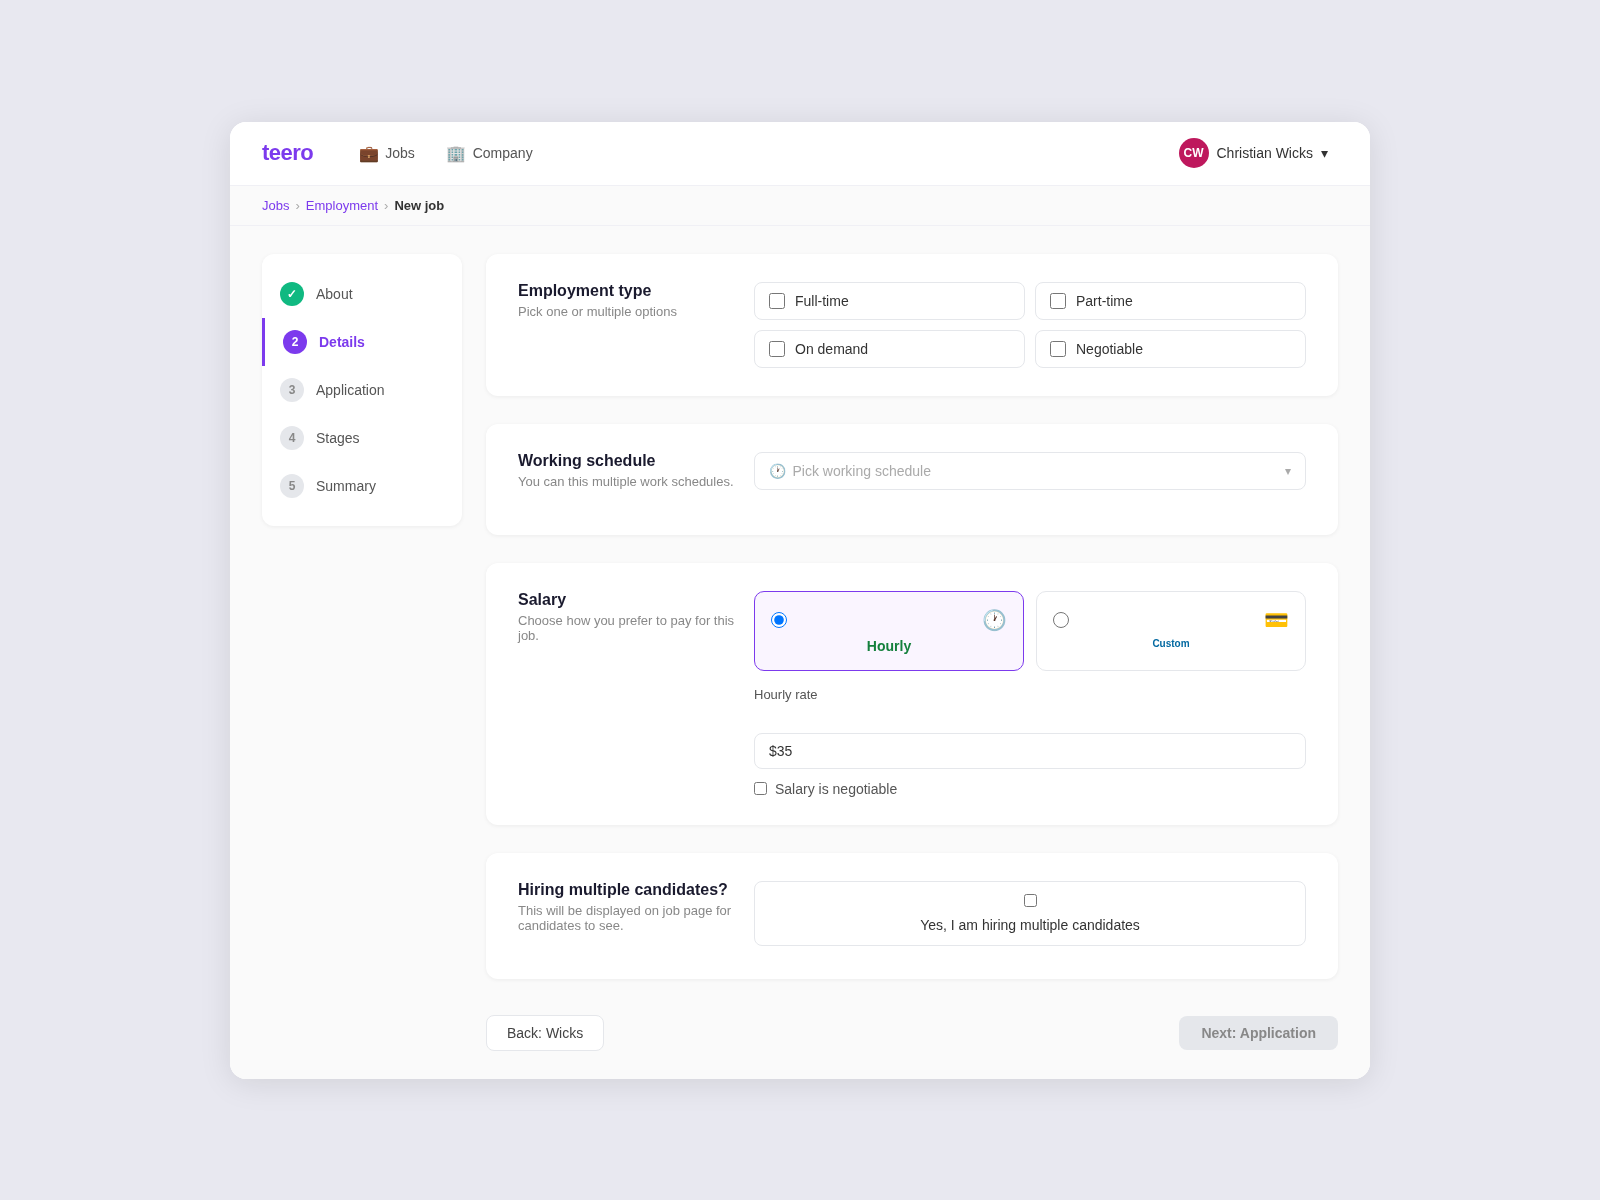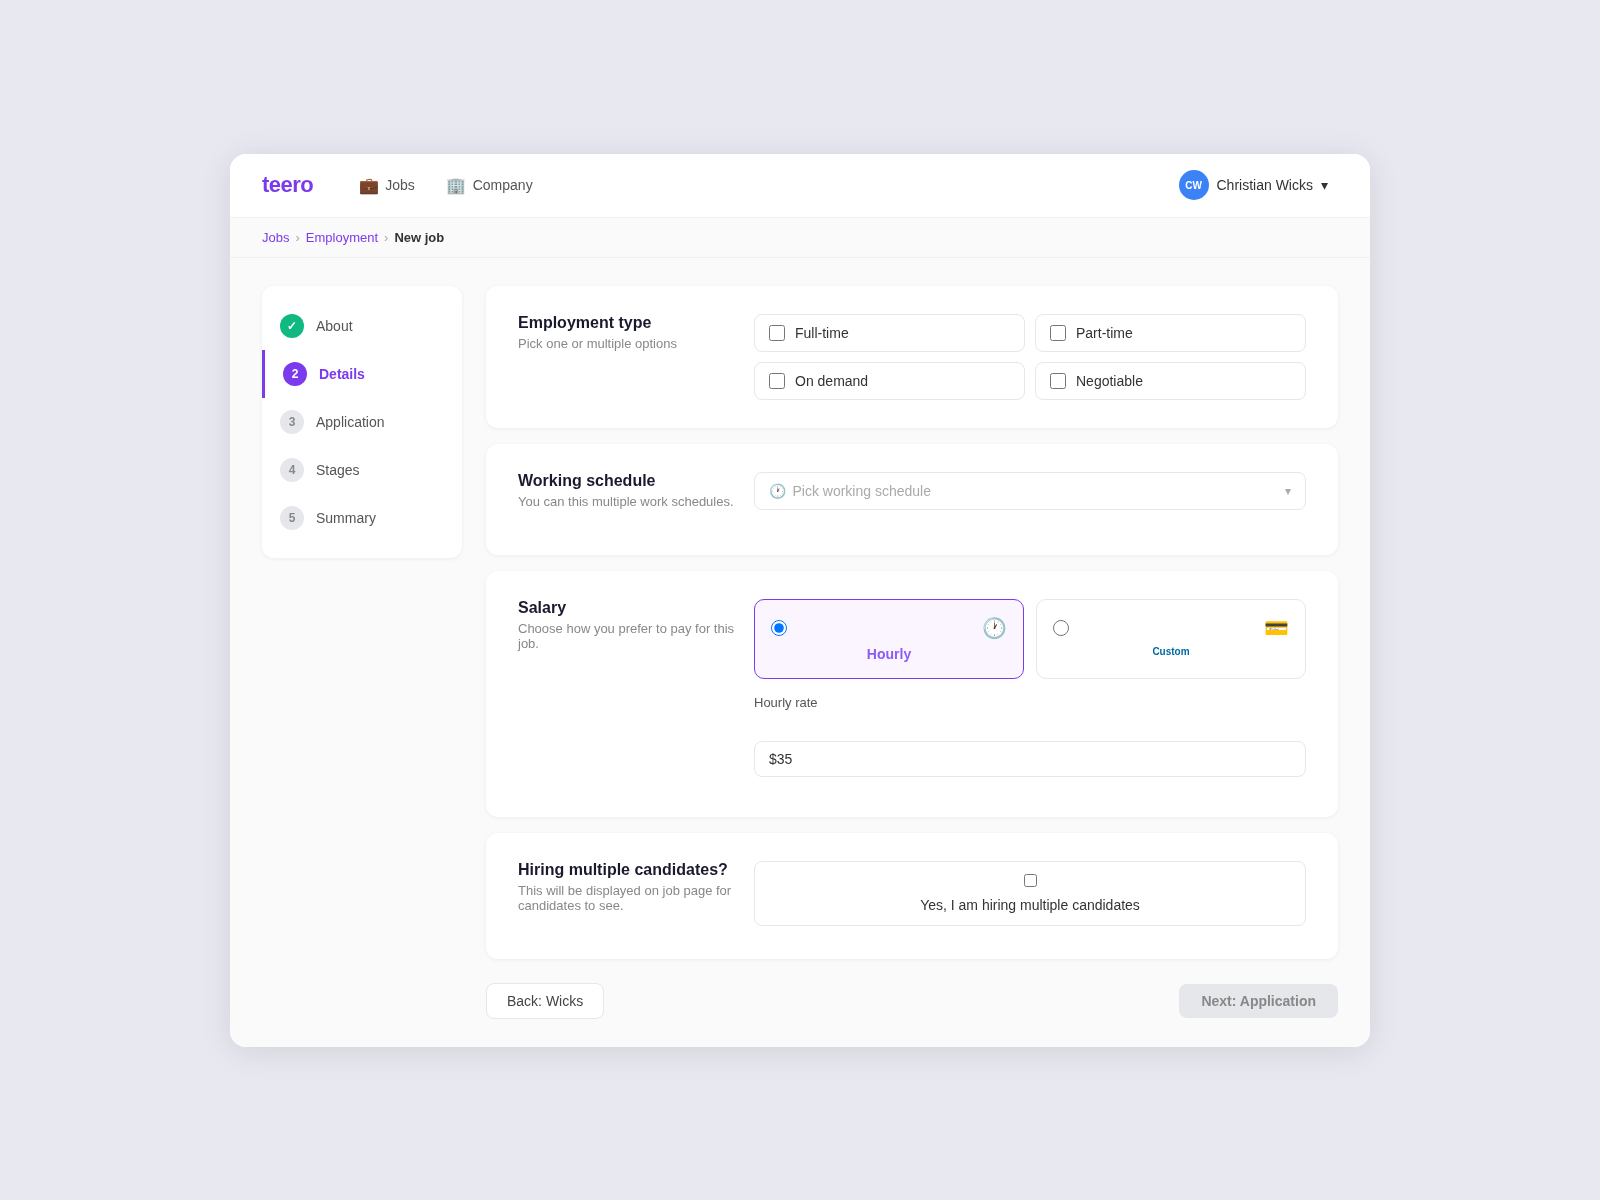--- a/index.html
+++ b/index.html
@@ -63,23 +63,23 @@
       font-weight: 500;
       color: #333;
       cursor: pointer;
       padding: 6px 10px;
       border-radius: 8px;
     }
     .user-avatar {
       width: 30px;
       height: 30px;
       border-radius: 50%;
-      background: #3b82f6;
+      background: #be185d;
       color: #fff;
-      font-size: 10px;
+      font-size: 12px;
       font-weight: 700;
       display: flex;
       align-items: center;
       justify-content: center;
     }
     
     .breadcrumb-bar {
       padding: 12px 32px;
       background: #fafafa;
       border-bottom: 1px solid #f0f0f5;
@@ -136,21 +136,21 @@
       flex-shrink: 0;
     }
     .badge-done { background: #10b981; color: #fff; }
     .badge-active { background: #7c3aed; color: #fff; }
     .badge-inactive { background: #e5e7eb; color: #888; }
     
     .form-area {
       flex: 1;
       display: flex;
       flex-direction: column;
-      gap: 4px;
+      gap: 16px;
     }
     .form-card {
       background: #fff;
       border-radius: 12px;
       padding: 28px 32px;
       margin-bottom: 12px;
       box-shadow: 0 1px 4px rgba(0,0,0,0.06);
     }
     .section-title {
       font-size: 16px;
@@ -259,21 +259,21 @@
       width: 16px;
       height: 16px;
     }
     .salary-icon {
       font-size: 20px;
       color: #7c3aed;
     }
     .salary-label {
       font-size: 14px;
       font-weight: 600;
-      color: #8b5cf6;
+      color: #15803d;
     }
     .salary-label-gray {
       font-size: 10px;
       font-weight: 600;
       color: #0369a1;
     }
     .hourly-rate-row {
       margin-bottom: 12px;
     }
     .hourly-rate-label {
@@ -472,20 +472,24 @@
                   <input type="radio" name="salary" class="salary-radio" style="">
                   <span class="salary-icon">💳</span>
                 </div>
                 <span class="salary-label-gray">Custom</span>
               </div>
             </div>
             <div class="hourly-rate-row">
               <div class="hourly-rate-label">Hourly rate</div>
               <input class="hourly-rate-input" type="text" value="$35" style="">
             </div>
+            <label class="negotiable-check">
+              <input type="checkbox" style="">
+              <span>Salary is negotiable</span>
+            </label>
           </div>
         </div>
       </div>
 
       <div class="form-card">
         <div class="section-row">
           <div class="section-left">
             <div class="section-title">Hiring multiple candidates?</div>
             <div class="section-subtitle">This will be displayed on job page for candidates to see.</div>
           </div>

